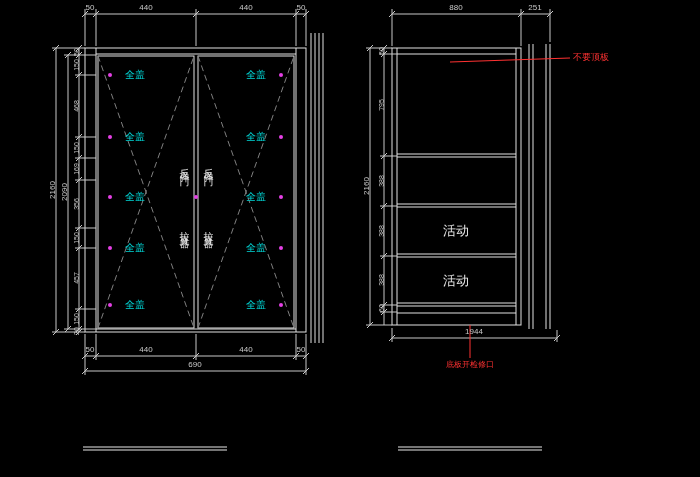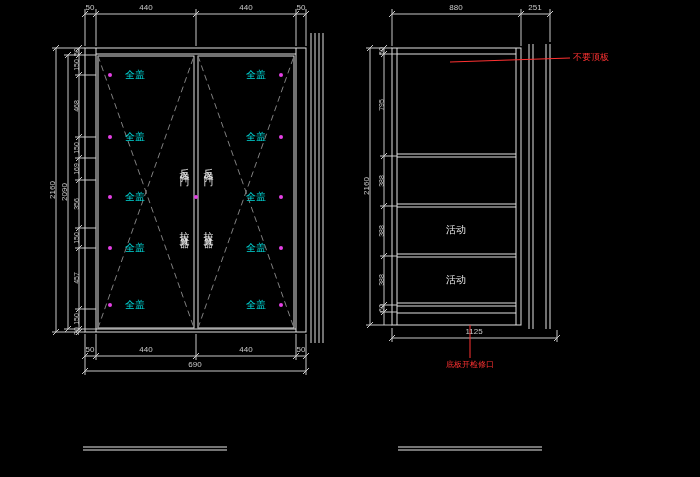--- a/index.html
+++ b/index.html
@@ -6,21 +6,21 @@
   .stage {
     position:relative; width:700px; height:477px; background:#000000;
     font-family:Liberation Sans, sans-serif; overflow:hidden;
   }
   .stage svg { position:absolute; left:0; top:0; }
   .lbl { position:absolute; color:#c8c8c8; white-space:nowrap; line-height:1; }
   .hdim  { font-size:8px;  transform:translate(-50%,-50%); }
   .vdim  { font-size:7px;  transform:translate(-50%,-50%) rotate(-90deg); }
   .vdim8 { font-size:8px;  transform:translate(-50%,-50%) rotate(-90deg); }
   .cyanlbl  { font-size:10px; color:#00d8d8; transform:translate(-50%,-50%); }
-  .whitelbl { font-size:10px; color:#e8e8e8; transform:translate(-50%,-50%); }
+  .whitelbl { font-size:13px; color:#e8e8e8; transform:translate(-50%,-50%); }
   .vtext { font-size:10px; color:#e8e8e8; writing-mode:vertical-rl; text-orientation:upright;
            letter-spacing:4px; transform:translate(-50%,-50%); }
   .redlbl   { color:#ff3232; font-size:9px;text-align:center; }
   .redlbl-c { color:#ff3232; font-size:8px; transform:translate(-50%,0); }
   .title { font-size:23px; color:#f2f2f2; letter-spacing:1px; transform:translate(-50%,0); }
 </style>
 </head>
 <body>
 
 <div class="stage">
@@ -247,21 +247,21 @@
 <div class="lbl hdim" style="left:535px;top:8px">251</div>
 
 <div class="lbl vdim" style="left:381px;top:51px">50</div>
 <div class="lbl vdim" style="left:381px;top:105px">795</div>
 <div class="lbl vdim" style="left:381px;top:181px">388</div>
 <div class="lbl vdim" style="left:381px;top:231px">388</div>
 <div class="lbl vdim" style="left:381px;top:280px">388</div>
 <div class="lbl vdim" style="left:381px;top:308px">60</div>
 
 <div class="lbl vdim8" style="left:367px;top:186px">2160</div>
-<div class="lbl hdim" style="left:474px;top:332px">1125</div>
+<div class="lbl hdim" style="left:474px;top:332px">1944</div>
 
 <div class="lbl whitelbl" style="left:456px;top:230px">活动</div>
 <div class="lbl whitelbl" style="left:456px;top:280px">活动</div>
 
 <div class="lbl redlbl" style="left:573px;top:53px">不要顶板</div>
 <div class="lbl redlbl-c" style="left:470px;top:361px">底板开检修口</div>
 
 
 </div>
 

